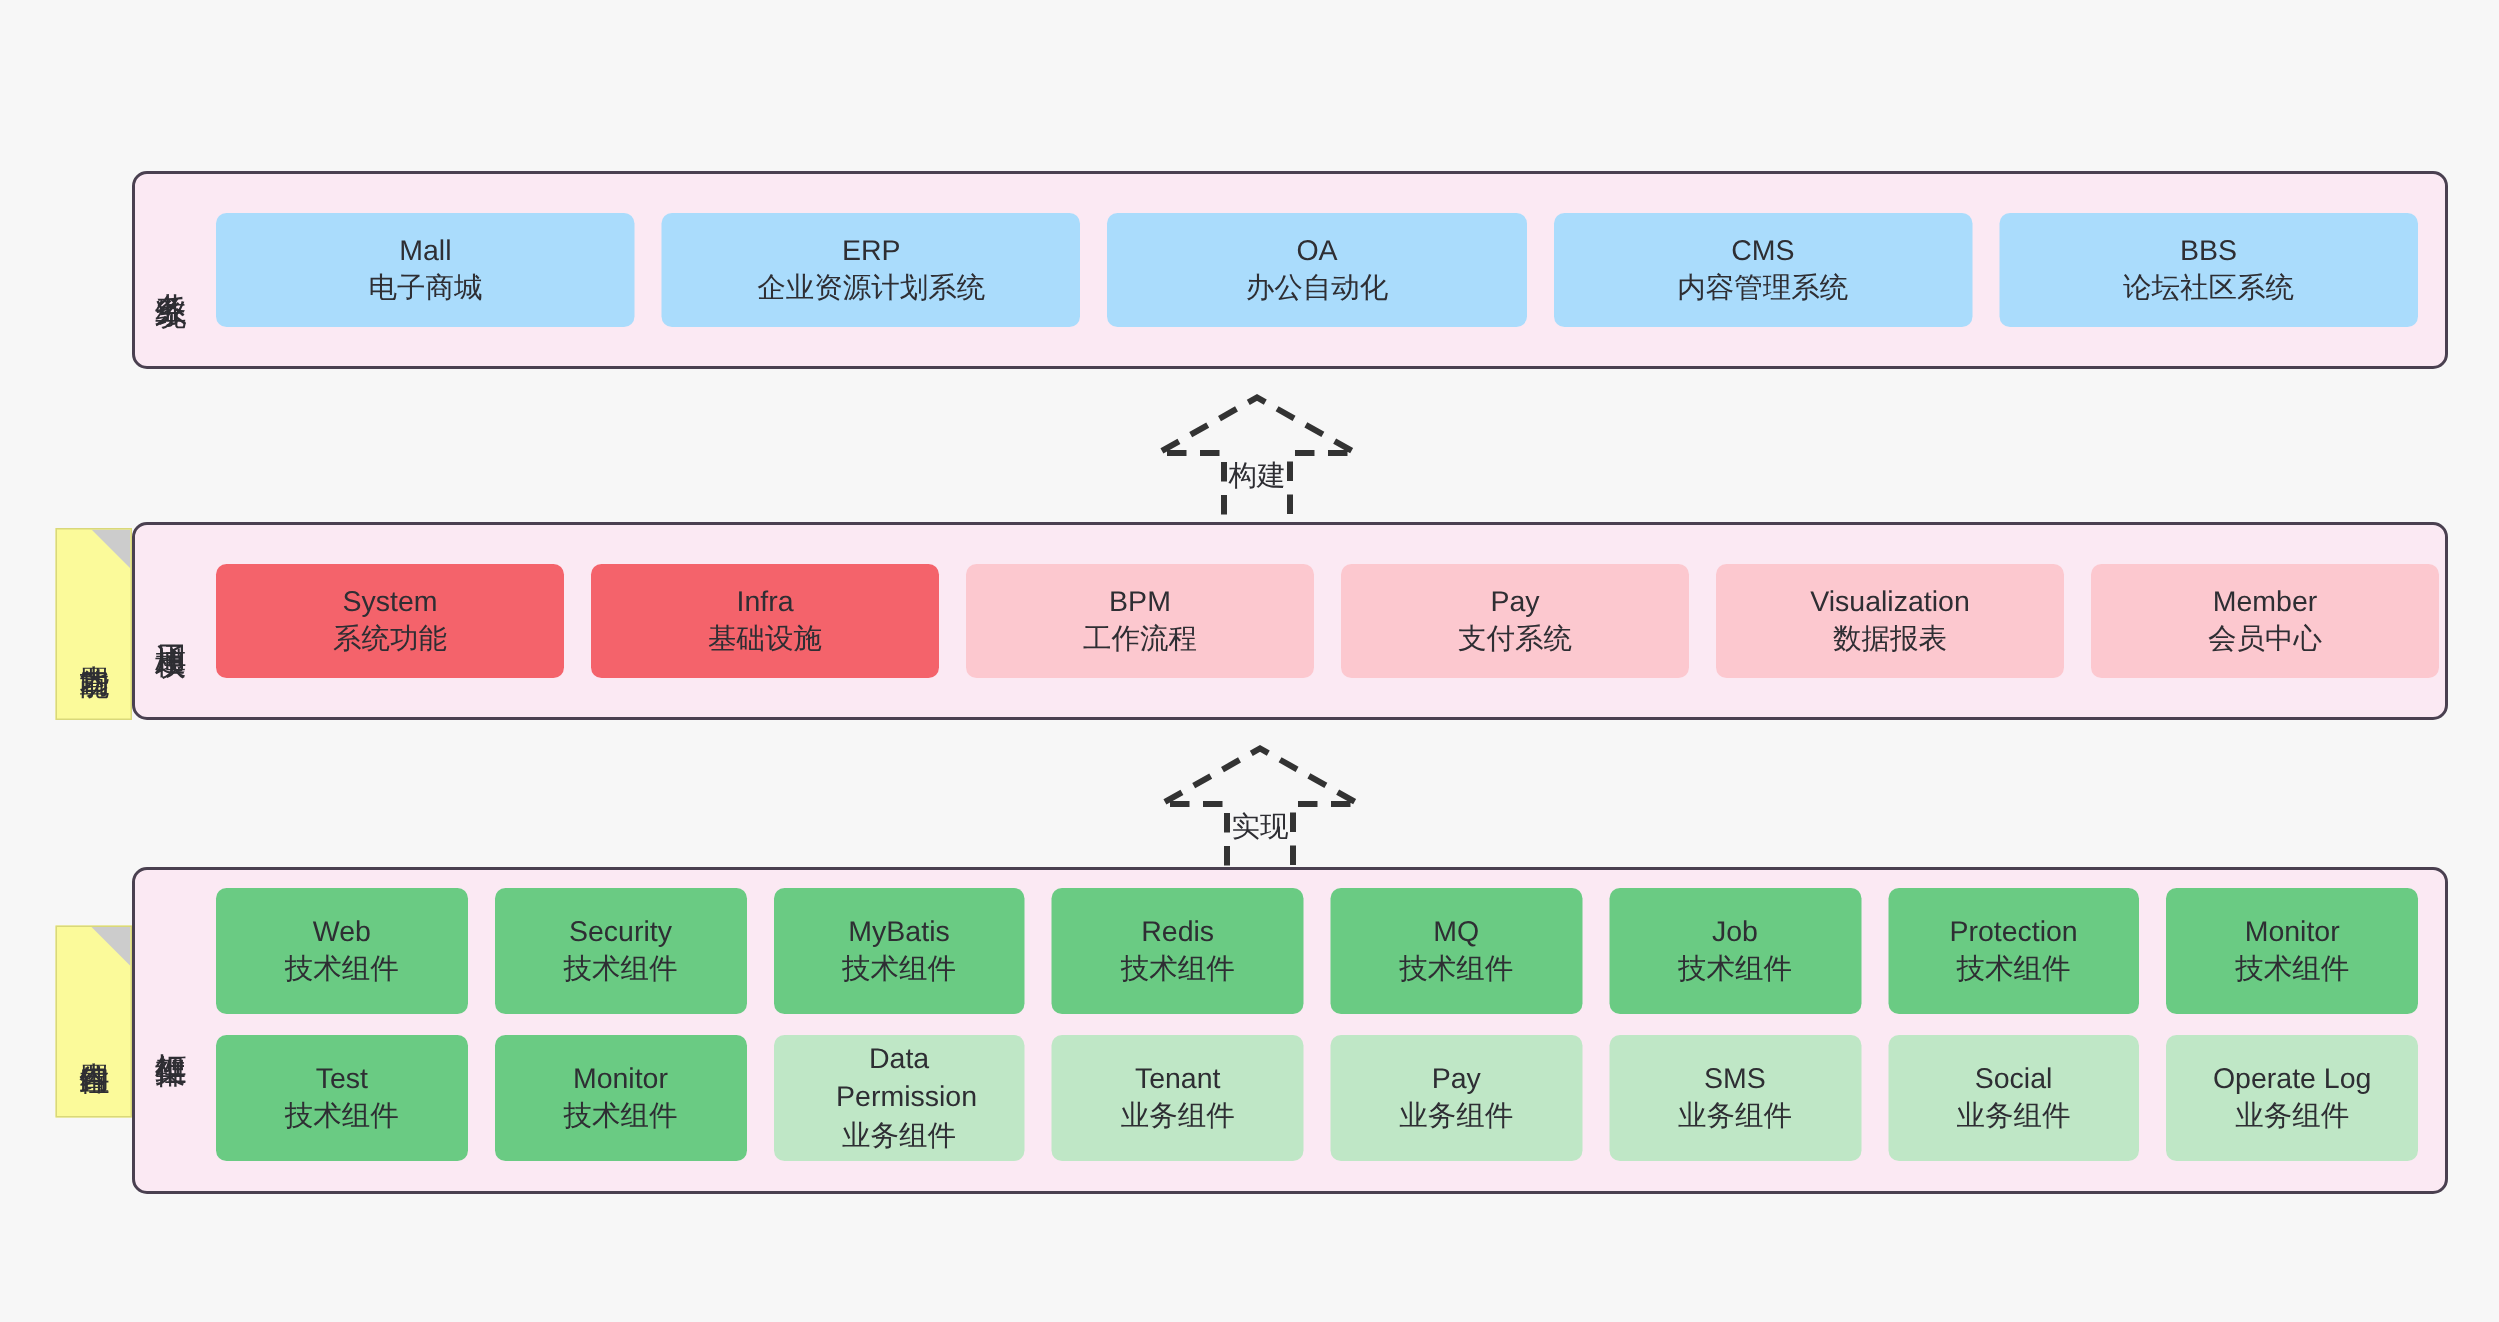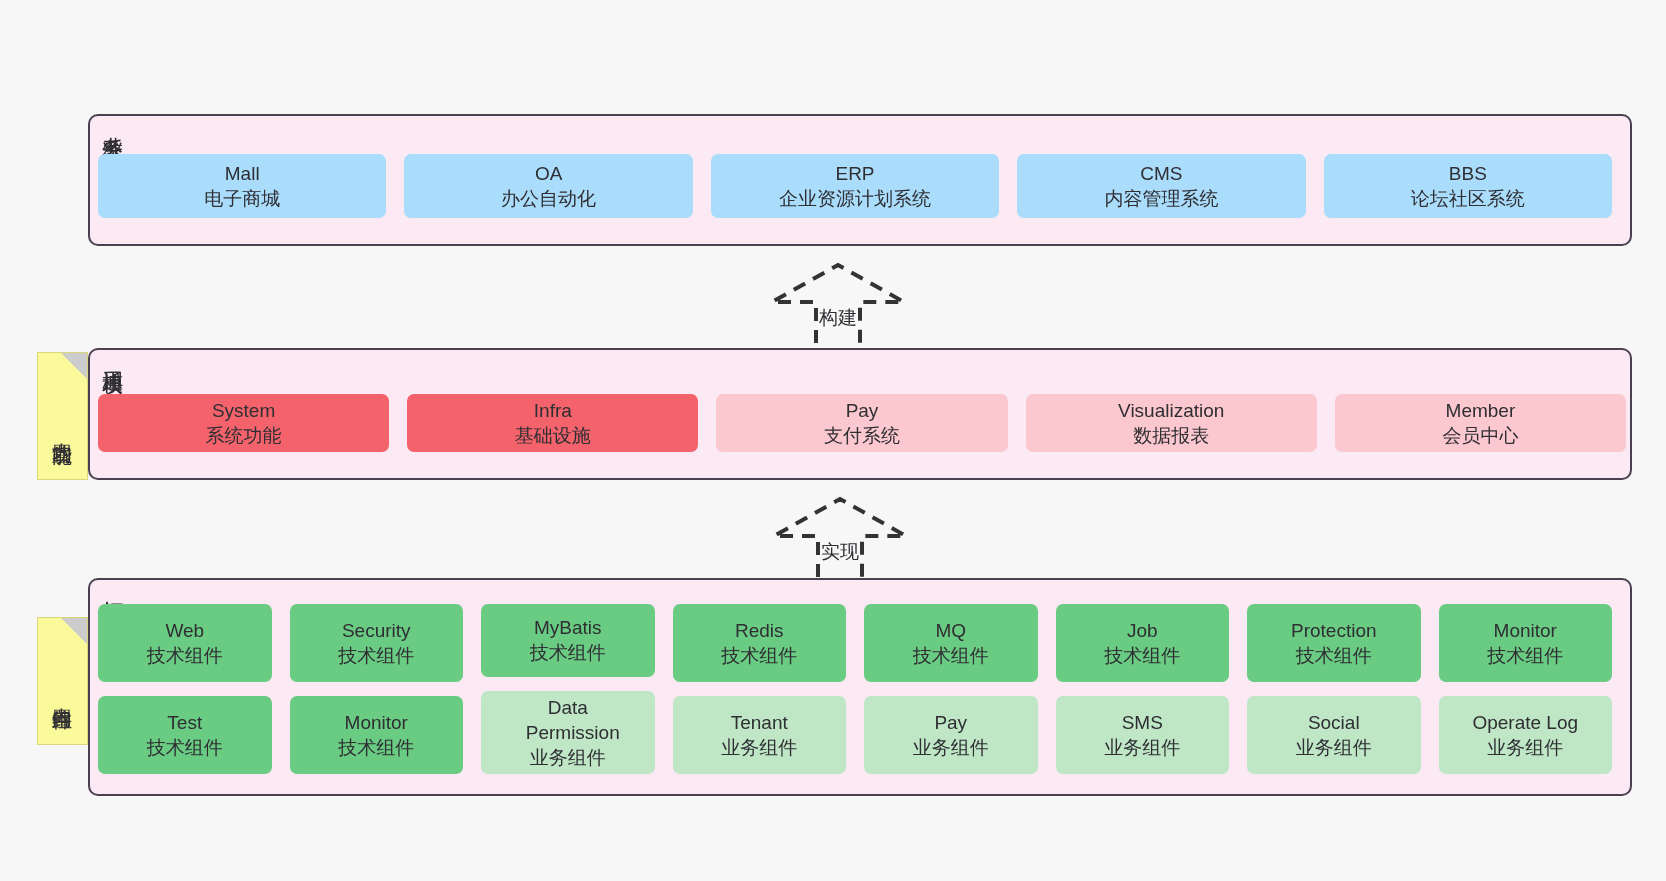--- a/index.html
+++ b/index.html
@@ -22,21 +22,20 @@
 
   
   .layer {
     position: absolute;
     background: #fbe9f3;
     border: 2px solid #4a4050;
     border-radius: 10px;
     box-sizing: border-box;
     display: flex;
     align-items: stretch;
-    flex-direction: column;
   }
   .layer-title {
     flex: 0 0 auto;
     width: 46px;
     display: flex;
     align-items: center;
     justify-content: center;
     font-size: 21px;
     line-height: 1.22;
     letter-spacing: 1px;
@@ -151,29 +150,29 @@
 
         <div class="card-col">
           <div class="card c-blue">
             <span class="t1">Mall</span>
             <span class="t2">电子商城</span>
           </div>
         </div>
 
         <div class="card-col">
           <div class="card c-blue">
+            <span class="t1">ERP</span>
+            <span class="t2">企业资源计划系统</span>
+          </div>
+        </div>
+
+        <div class="card-col">
+          <div class="card c-blue">
             <span class="t1">OA</span>
             <span class="t2">办公自动化</span>
-          </div>
-        </div>
-
-        <div class="card-col">
-          <div class="card c-blue">
-            <span class="t1">ERP</span>
-            <span class="t2">企业资源计划系统</span>
           </div>
         </div>
 
 
         <div class="card-col">
           <div class="card c-blue">
             <span class="t1">CMS</span>
             <span class="t2">内容管理系统</span>
           </div>
         </div>
@@ -196,37 +195,43 @@
     <div class="arrow-label" style="top:46px;">构建</div>
   </div>
 
   <div class="note" style="left:37px; top:352px; width:51px; height:128px;">
     <span class="fold"></span>
     <span>内置功能</span>
   </div>
 
   <div class="layer" style="left:88px; top:348px; width:1544px; height:132px;">
     <div class="layer-title">通用模块</div>
-    <div class="layer-body" style="padding:26px 4px 26px 8px;align-items:flex-end;">
+    <div class="layer-body" style="padding:26px 4px 26px 8px;">
       <div class="card-row">
 
         <div class="card-col">
           <div class="card c-red">
             <span class="t1">System</span>
             <span class="t2">系统功能</span>
           </div>
         </div>
 
         <div class="card-col">
           <div class="card c-red">
             <span class="t1">Infra</span>
             <span class="t2">基础设施</span>
           </div>
         </div>
 
+        <div class="card-col">
+          <div class="card c-pink">
+            <span class="t1">BPM</span>
+            <span class="t2">工作流程</span>
+          </div>
+        </div>
 
         <div class="card-col">
           <div class="card c-pink">
             <span class="t1">Pay</span>
             <span class="t2">支付系统</span>
           </div>
         </div>
 
         <div class="card-col">
           <div class="card c-pink">

